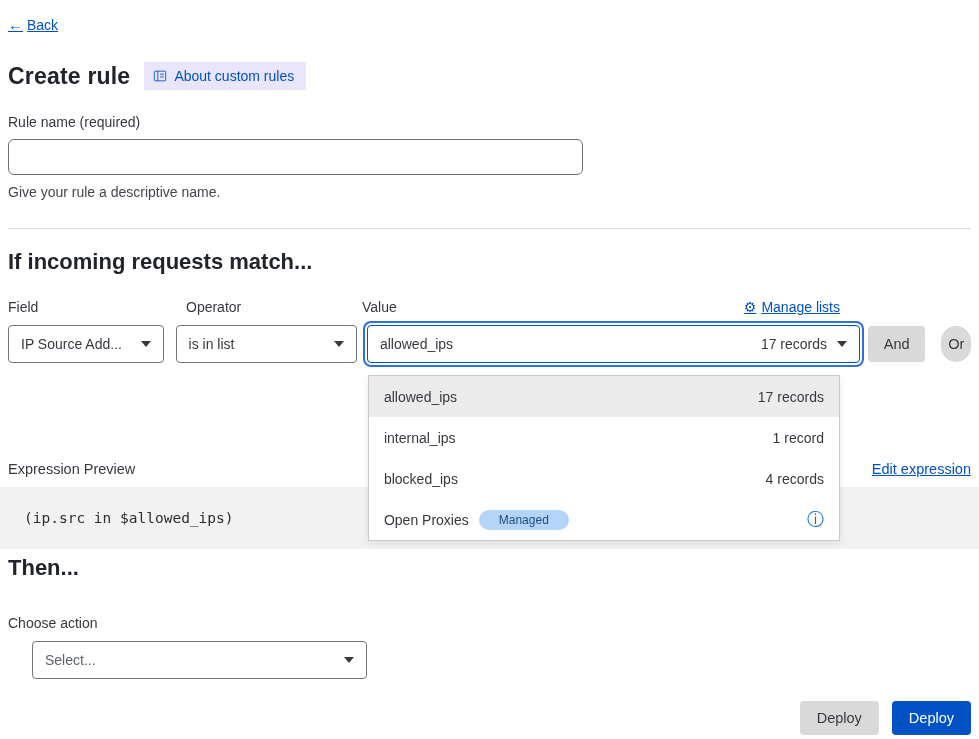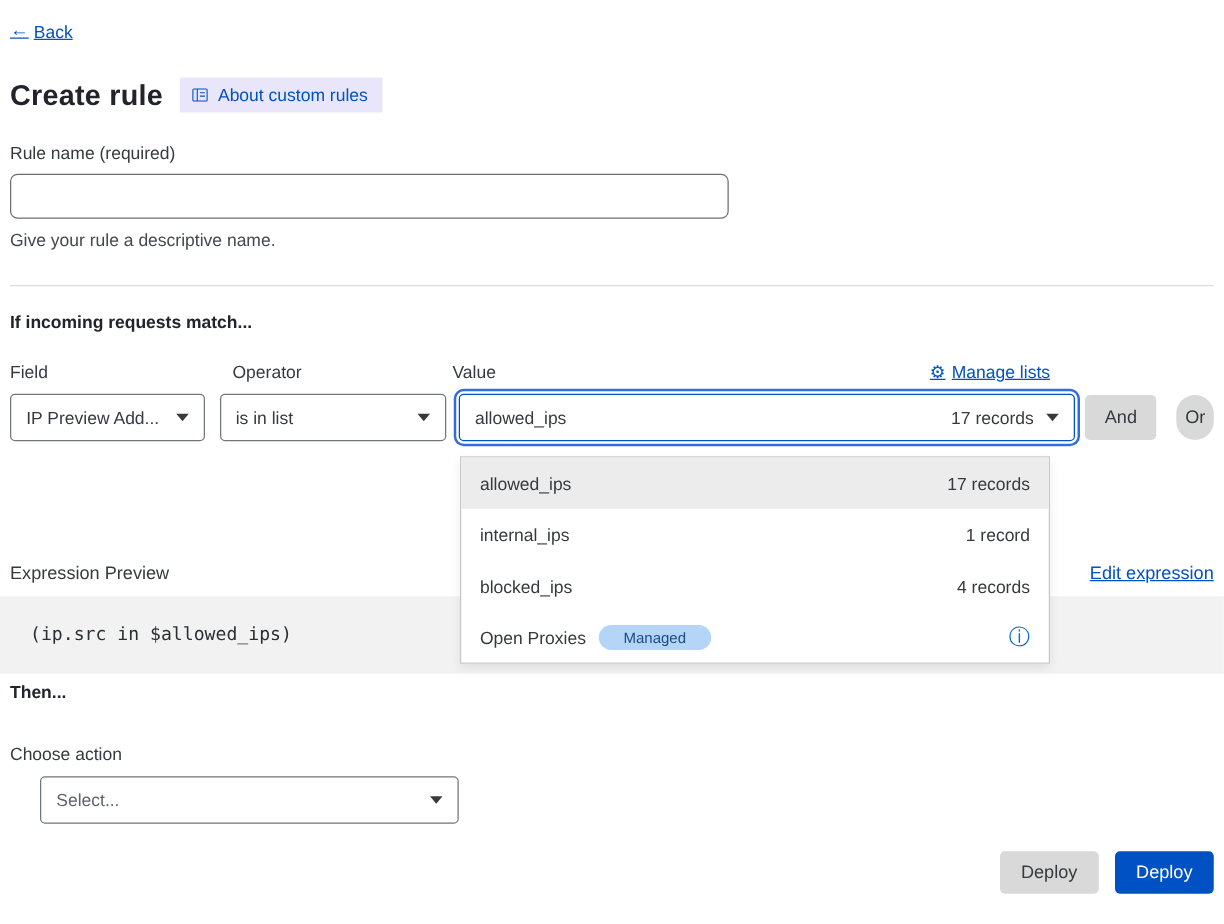--- a/index.html
+++ b/index.html
@@ -30,21 +30,21 @@
   .field-label { font-size: 14px; color: #36393f; margin-top: 24px; }
   .text-input {
     display: block; margin-top: 9px; width: 575px; height: 36px;
     border: 1px solid #6e6e6e; border-radius: 6px; font-size: 14px;
     font-family: "Liberation Sans", sans-serif; padding: 0 12px; outline: none;
   }
   .helper { font-size: 14px; color: #44474d; margin-top: 9px; }
 
   hr.divider { border: none; border-top: 1px solid #dcdcdc; margin-top: 28px; }
 
-  h2.section { font-size: 14px; font-weight: bold; color: #21242b; margin-top: 20px; }
+  h2.section { font-size: 22px; font-weight: bold; color: #21242b; margin-top: 20px; }
 
   
   .labels-row { display: flex; margin-top: 24px; font-size: 14px; align-items: flex-end; }
   .lbl-field { width: 178px; }
   .lbl-operator { width: 176px; }
   .lbl-value { width: 478px; display: flex; justify-content: space-between; align-items: center; }
   .manage { display: inline-flex; align-items: center; gap: 5px; font-size: 14px; }
   .gear { color: #0051c3; font-size: 14px; text-decoration: none; }
 
   .controls-row { display: flex; align-items: flex-start; margin-top: 10px; }
@@ -146,21 +146,21 @@
       <span>Value</span>
       <span class="manage link">
           <span class="gear">⚙</span>
           <span>Manage lists</span>
         </span>
     </div>
   </div>
 
   <div class="controls-row">
     <div class="select sel-field">
-      <span>IP Preview Add...</span>
+      <span>IP Source Add...</span>
       <span class="chev"></span>
     </div>
 
     <div class="select sel-operator">
       <span>is in list</span>
       <span class="chev"></span>
     </div>
 
     <div class="value-wrap">
       <div class="select sel-value">

